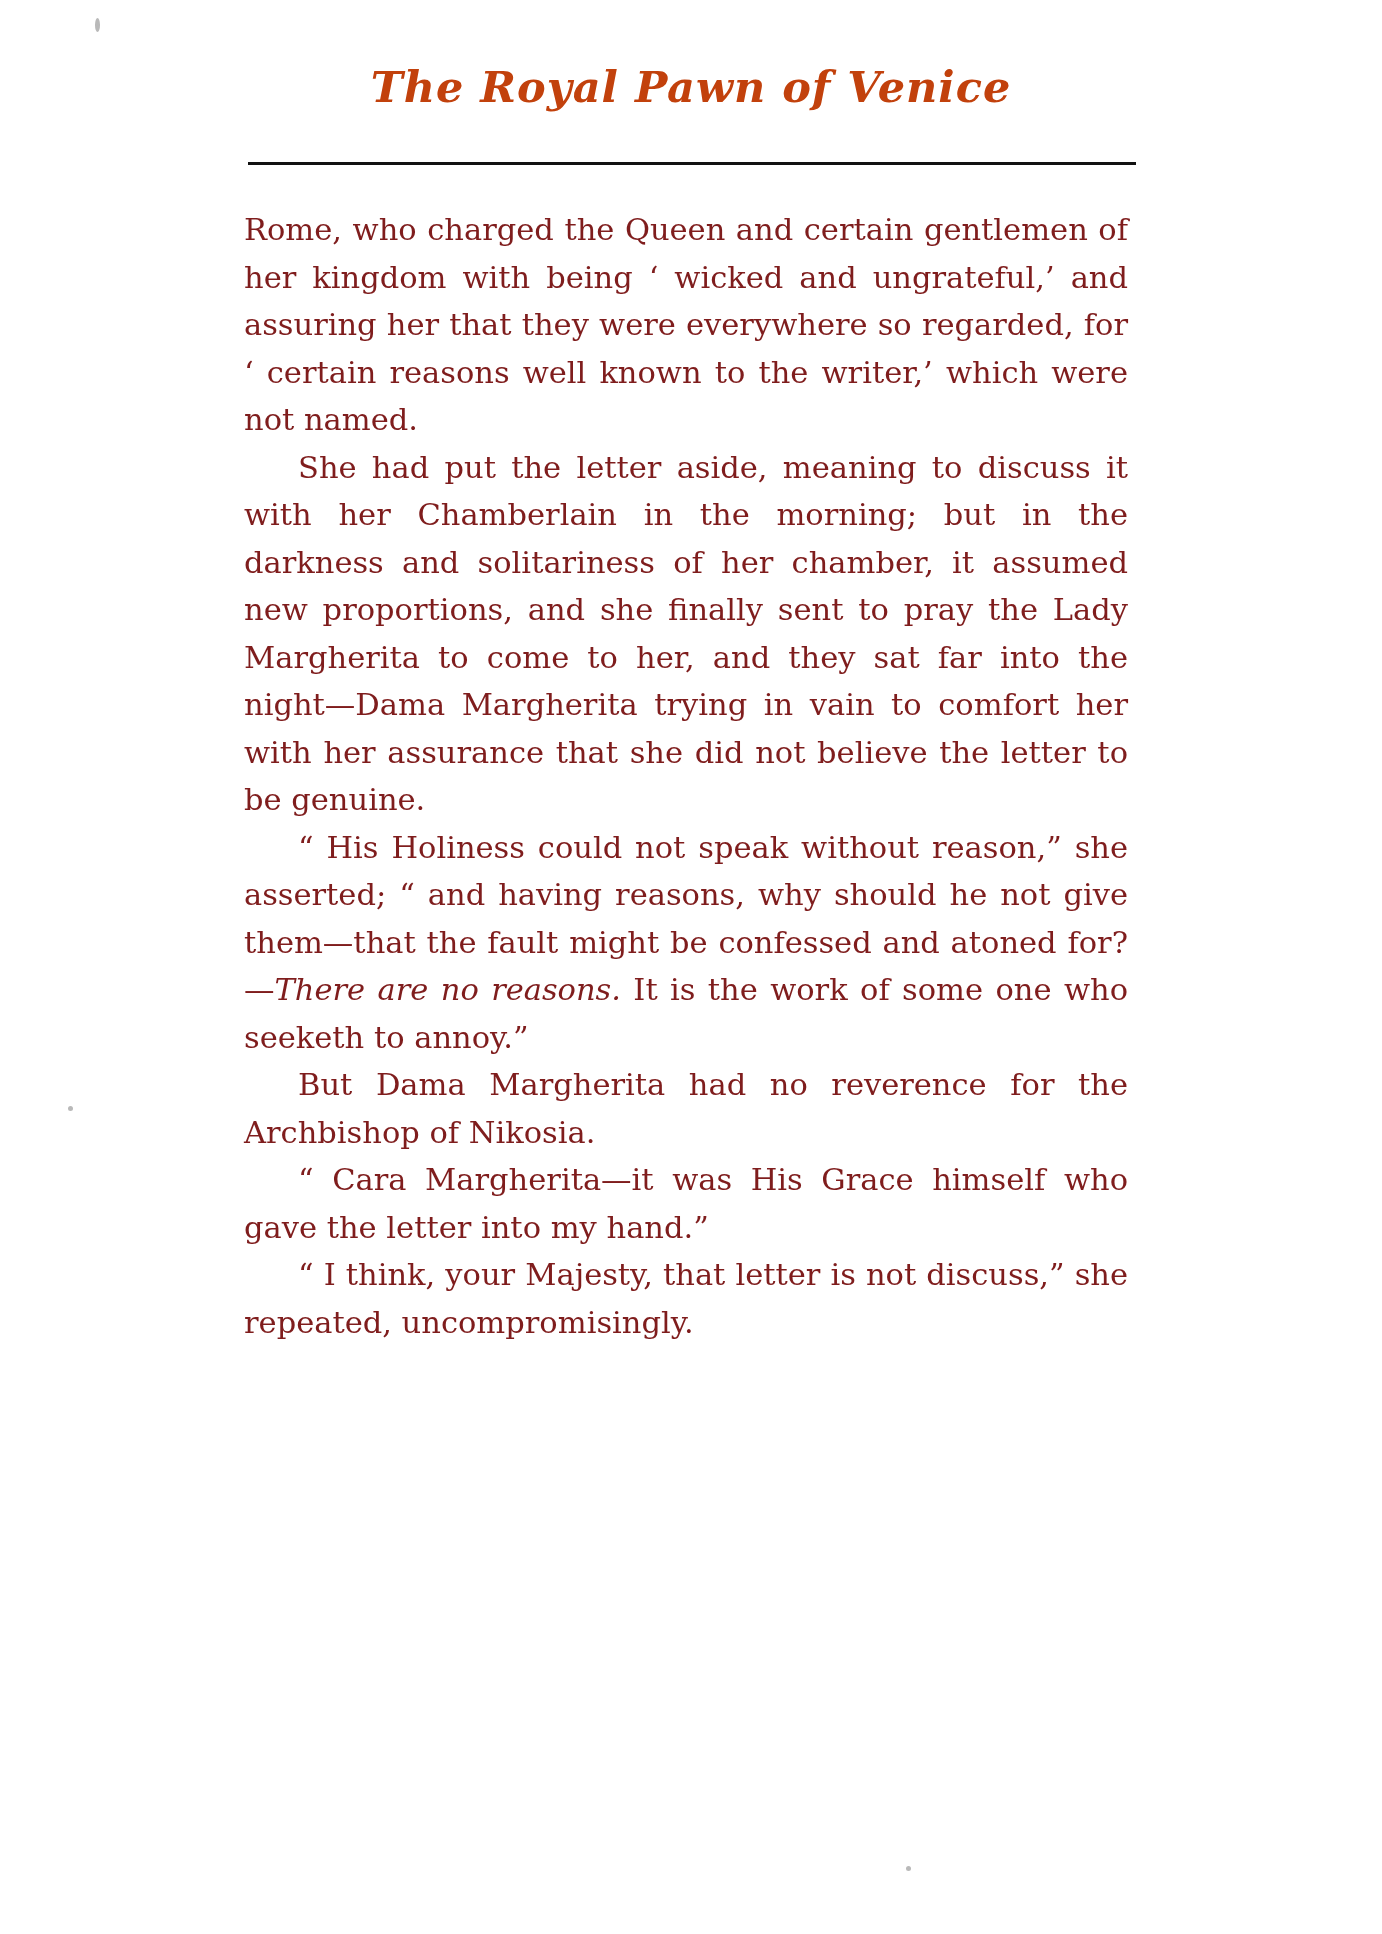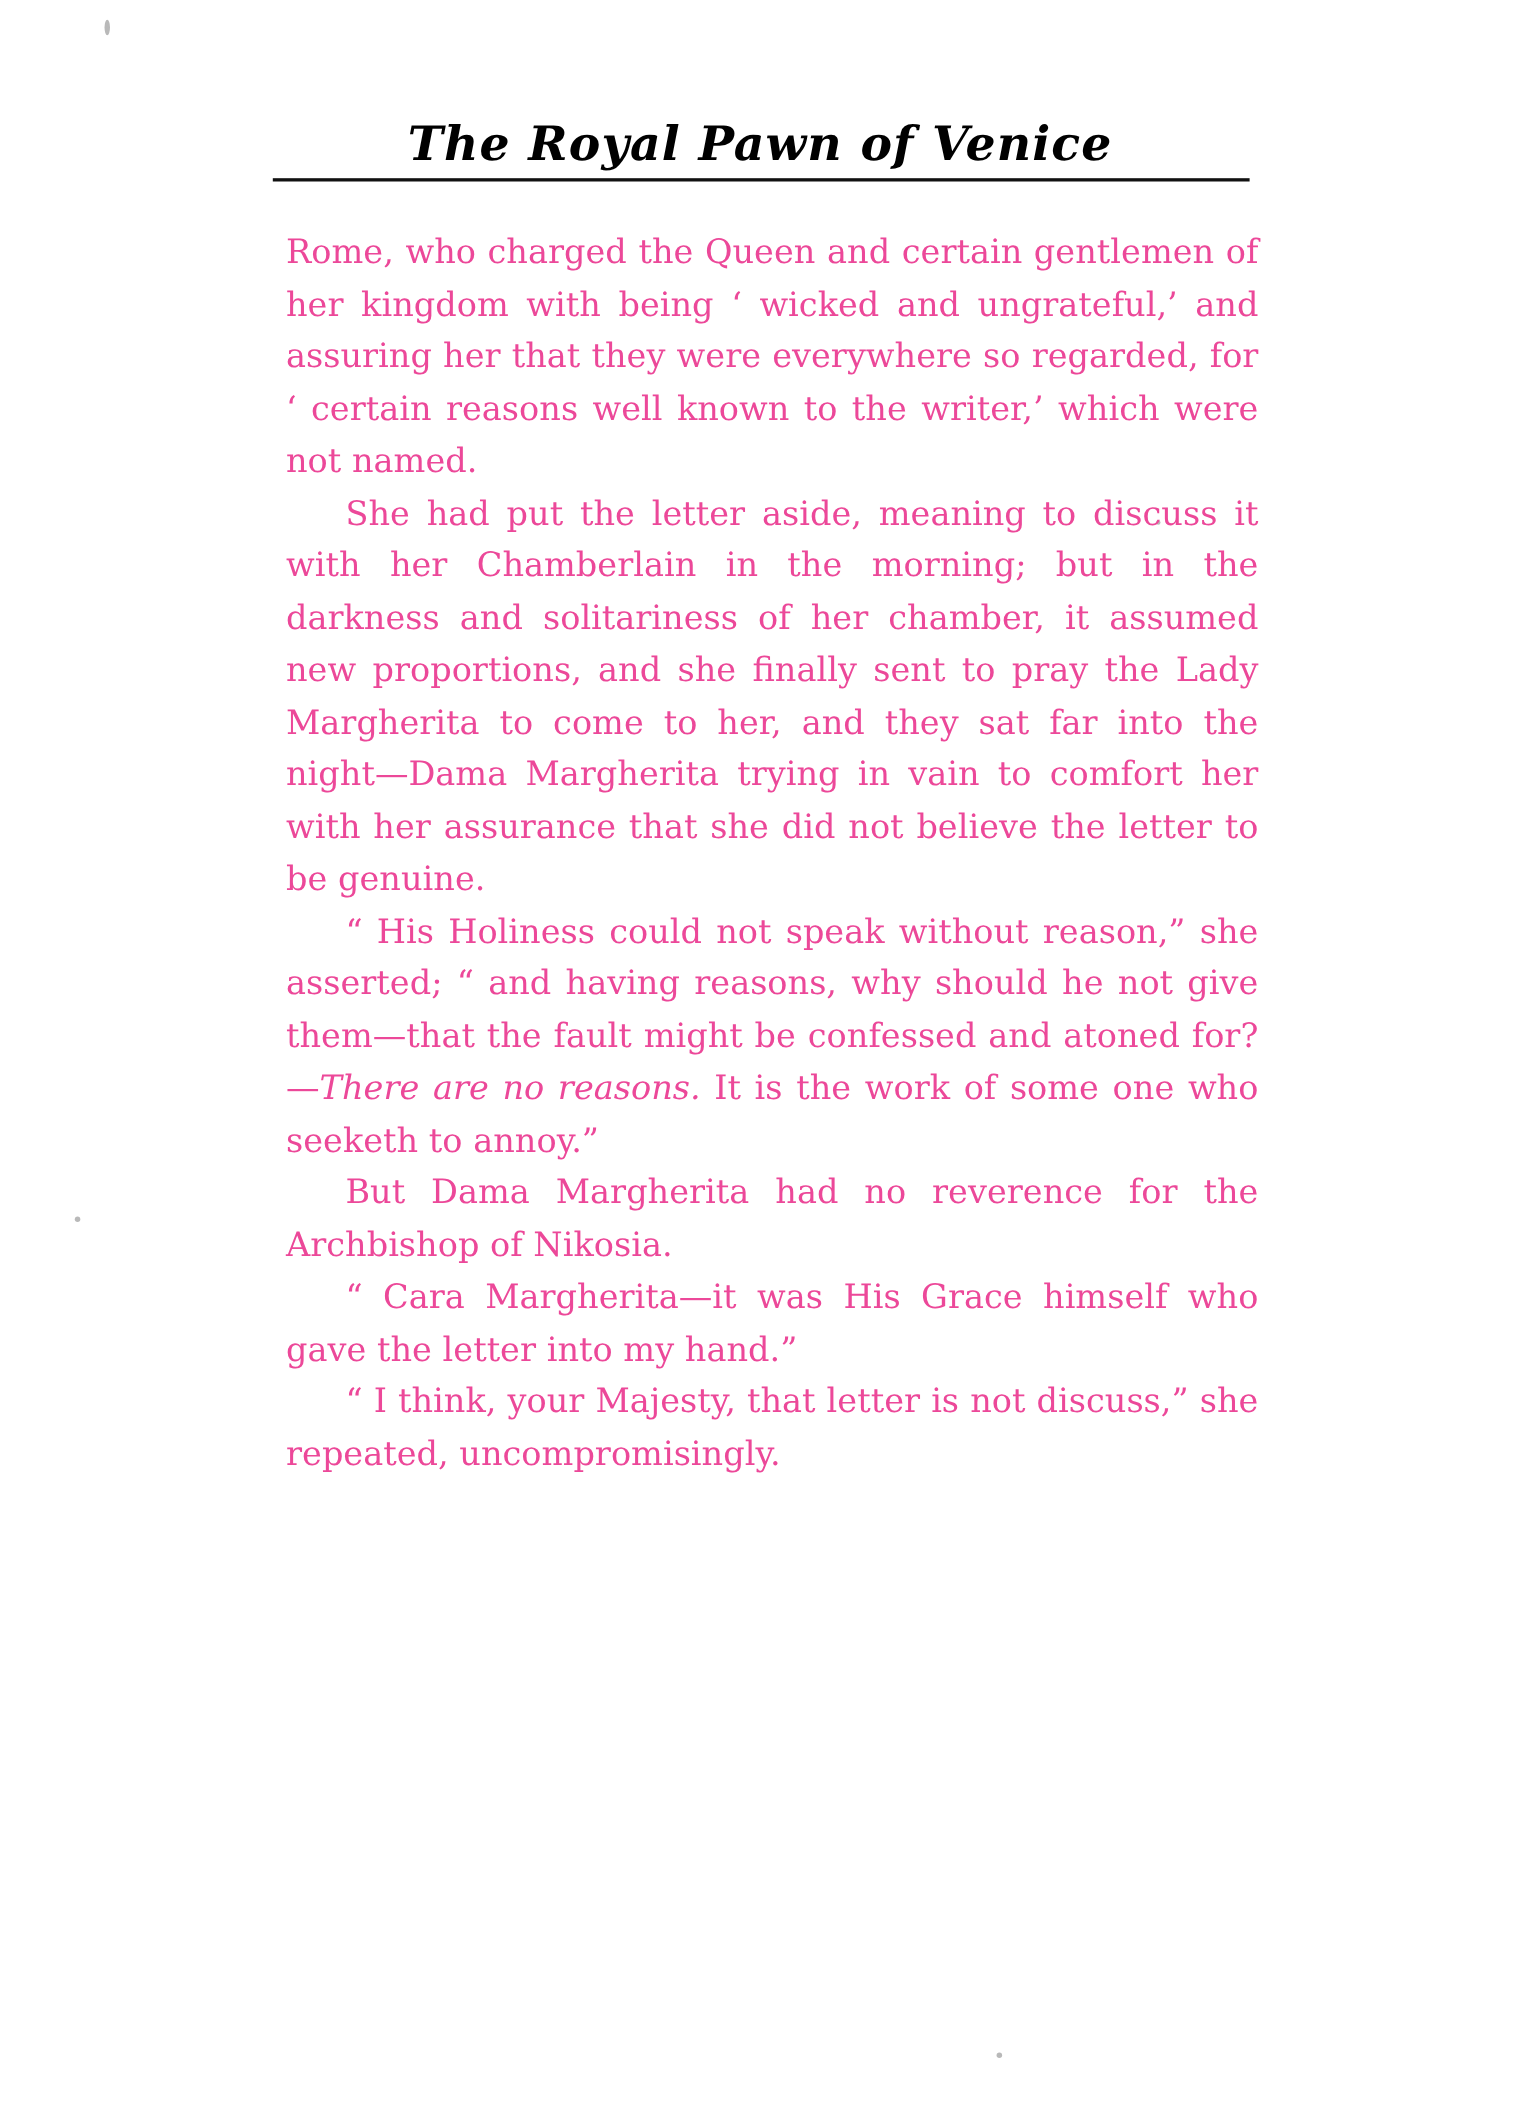--- a/index.html
+++ b/index.html
@@ -19,40 +19,39 @@
     position: absolute;
     left: 0;
     right: 0;
     top: 62px;
     text-align: center;
     font-family: "DejaVu Serif", "Liberation Serif", serif;
     font-style: italic;
     font-weight: 700;
     font-size: 43px;
     letter-spacing: 1px;
-    color: #000000;
-    margin-top: 44px;
+    color: #c2410c;
   }
   .head-rule {
     position: absolute;
     left: 248px;
     width: 888px;
     top: 162px;
     height: 0;
     border-top: 3px solid #111111;
   }
   .body-text {
     position: absolute;
-    left: 260px;
+    left: 244px;
     top: 206px;
     width: 884px;
     font-family: "DejaVu Serif", "Liberation Serif", serif;
     font-size: 30.5px;
     line-height: 47.5px;
-    color: #ec4899;
+    color: #7f1d1d;
     text-align: justify;
     text-justify: inter-word;
   }
   .body-text p {
     margin: 0;
     text-indent: 0;
   }
   .body-text p.indent {
     text-indent: 54px;
   }

